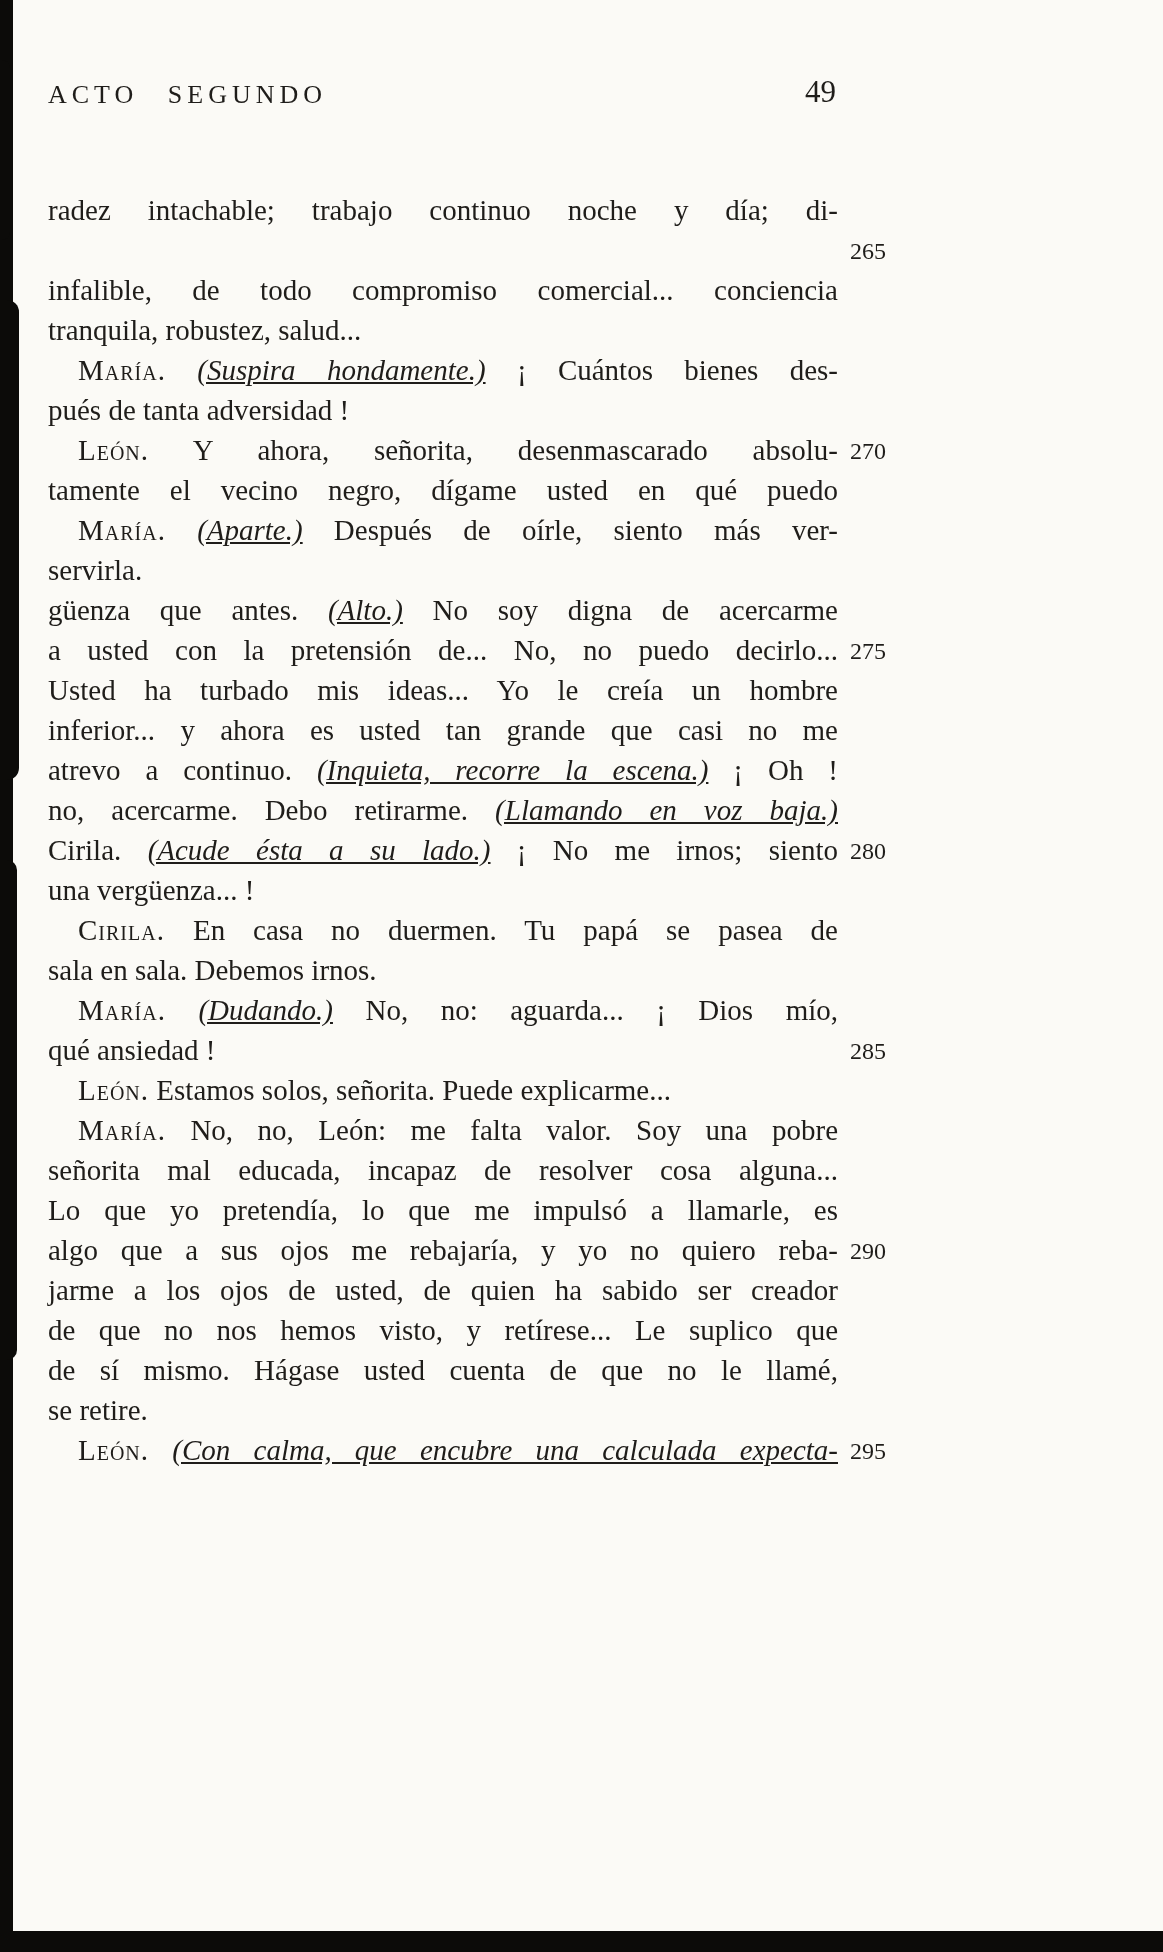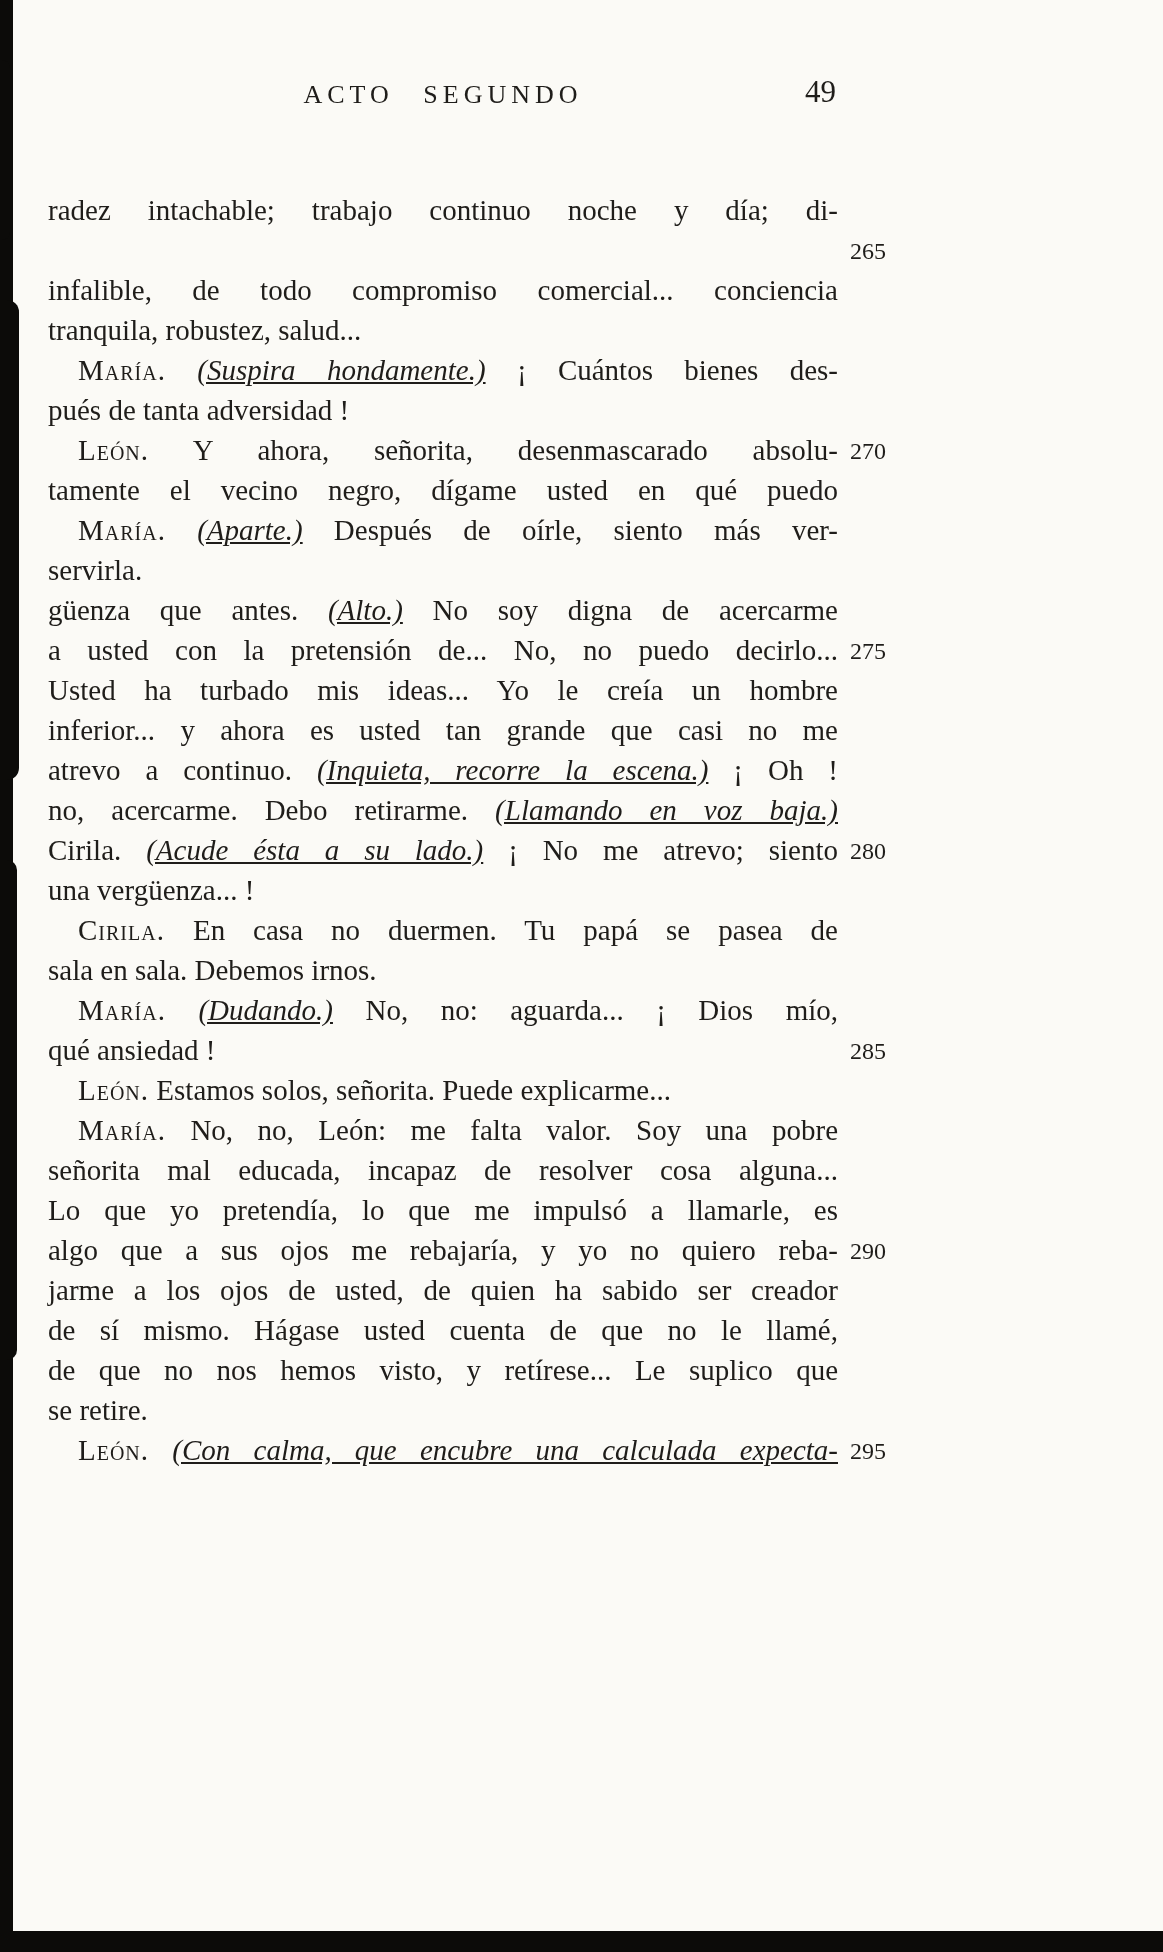--- a/index.html
+++ b/index.html
@@ -16,21 +16,20 @@
   .binding       { position:absolute; left:0; top:0; width:13px; height:100%; background:#0c0b09; }
   .binding-bump1 { position:absolute; left:0; top:300px;  width:19px; height:480px; background:#0c0b09; border-radius:0 12px 12px 0; }
   .binding-bump2 { position:absolute; left:0; top:860px;  width:17px; height:500px; background:#0c0b09; border-radius:0 10px 10px 0; }
   .binding-bump3 { position:absolute; left:0; top:60px;   width:10px; height:180px; background:#0c0b09; border-radius:0 8px 8px 0; }
   .bottom-bar    { position:absolute; left:0; bottom:0; width:100%; height:21px; background:#0c0b09; }
 
   
   .running { position:absolute; top:76px; left:48px; width:790px; height:40px; }
   .header-title {
     position:absolute; left:0; right:0; top:4px;
-    text-align:center;
     font-size:26px; letter-spacing:5px; word-spacing:18px;
   }
   .page-num { position:absolute; right:2px; top:-2px; font-size:31px; }
 
   
   .text { position:absolute; top:150px; left:48px; width:790px;margin-top:40px; }
   .line {
     position:relative;
     height:40px; line-height:40px;
     font-size:29px;
@@ -73,31 +72,31 @@
       <div class="line justify indent"><span class="sc">León.</span><span> Y ahora, señorita, desenmascarado absolu-</span><span class="linenum">270</span></div>
       <div class="line justify"><span>tamente el vecino negro, dígame usted en qué puedo</span></div>
       <div class="line justify indent"><span class="sc">María.</span><span> </span><span class="i">(Aparte.)</span><span> Después de oírle, siento más ver-</span></div>
       <div class="line"><span>servirla.</span></div>
       <div class="line justify"><span>güenza que antes. </span><span class="i">(Alto.)</span><span> No soy digna de acercarme</span></div>
       <div class="line justify"><span>a usted con la pretensión de... No, no puedo decirlo...</span><span class="linenum">275</span></div>
       <div class="line justify"><span>Usted ha turbado mis ideas... Yo le creía un hombre</span></div>
       <div class="line justify"><span>inferior... y ahora es usted tan grande que casi no me</span></div>
       <div class="line justify"><span>atrevo a continuo. </span><span class="i">(Inquieta, recorre la escena.)</span><span> ¡ Oh !</span></div>
       <div class="line justify"><span>no, acercarme. Debo retirarme. </span><span class="i">(Llamando en voz baja.)</span></div>
-      <div class="line justify"><span>Cirila. </span><span class="i">(Acude ésta a su lado.)</span><span> ¡ No me atrevo; siento</span><span class="linenum">280</span></div>
+      <div class="line justify"><span>Cirila. </span><span class="i">(Acude ésta a su lado.)</span><span> ¡ No me irnos; siento</span><span class="linenum">280</span></div>
       <div class="line"><span>una vergüenza... !</span></div>
       <div class="line justify indent"><span class="sc">Cirila.</span><span> En casa no duermen. Tu papá se pasea de</span></div>
       <div class="line"><span>sala en sala. Debemos irnos.</span></div>
       <div class="line justify indent"><span class="sc">María.</span><span> </span><span class="i">(Dudando.)</span><span> No, no: aguarda... ¡ Dios mío,</span></div>
       <div class="line"><span>qué ansiedad !</span><span class="linenum">285</span></div>
       <div class="line indent"><span class="sc">León.</span><span> Estamos solos, señorita. Puede explicarme...</span></div>
       <div class="line justify indent"><span class="sc">María.</span><span> No, no, León: me falta valor. Soy una pobre</span></div>
       <div class="line justify"><span>señorita mal educada, incapaz de resolver cosa alguna...</span></div>
       <div class="line justify"><span>Lo que yo pretendía, lo que me impulsó a llamarle, es</span></div>
       <div class="line justify"><span>algo que a sus ojos me rebajaría, y yo no quiero reba-</span><span class="linenum">290</span></div>
       <div class="line justify"><span>jarme a los ojos de usted, de quien ha sabido ser creador</span></div>
+      <div class="line justify"><span>de que no nos hemos visto, y retírese... Le suplico que</span></div>
       <div class="line justify"><span>de sí mismo. Hágase usted cuenta de que no le llamé,</span></div>
-      <div class="line justify"><span>de que no nos hemos visto, y retírese... Le suplico que</span></div>
       <div class="line"><span>se retire.</span></div>
       <div class="line justify indent"><span class="sc">León.</span><span> </span><span class="i">(Con calma, que encubre una calculada expecta-</span><span class="linenum">295</span></div>
     </div>
 
 </div>
 
 </body></html>

